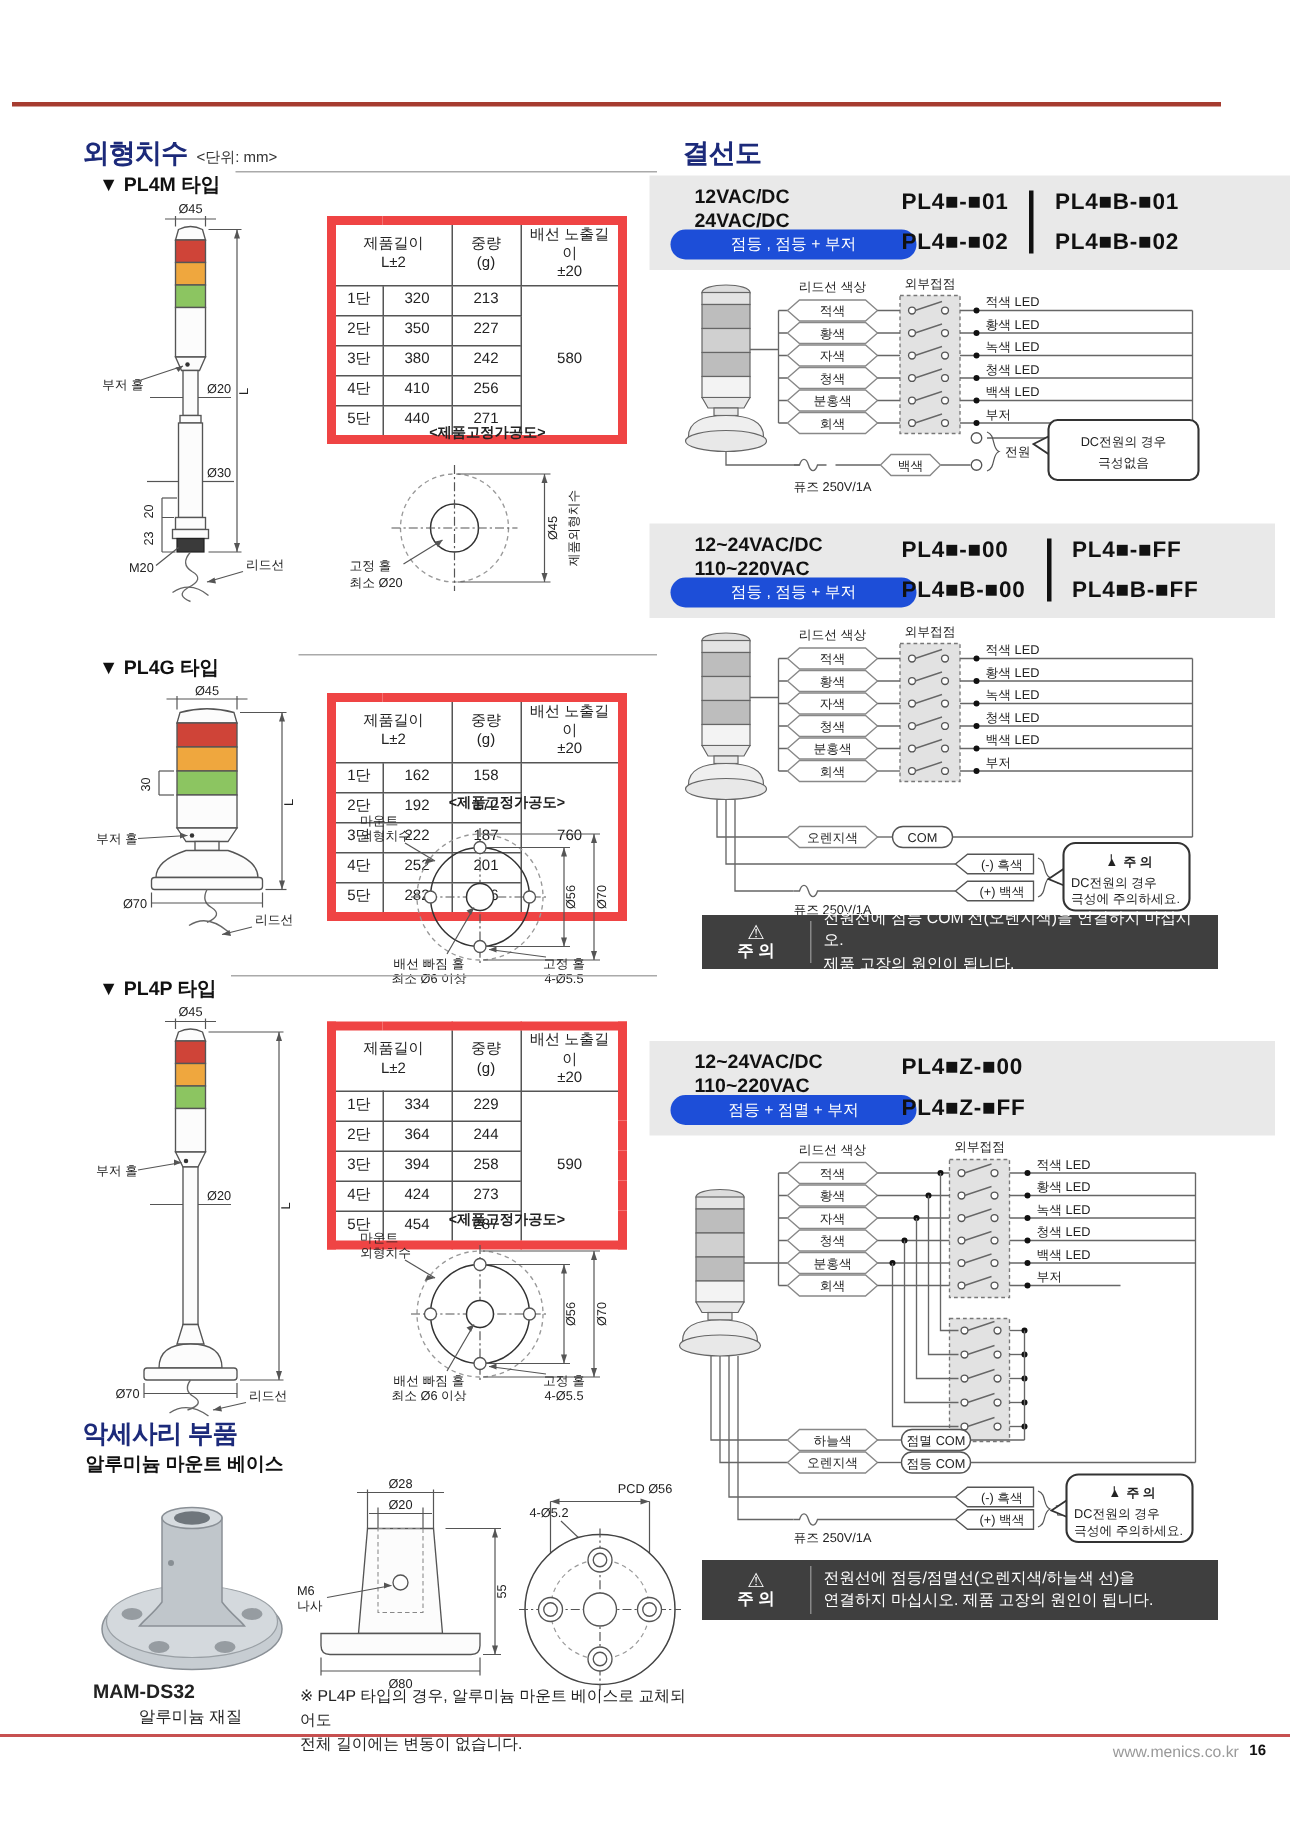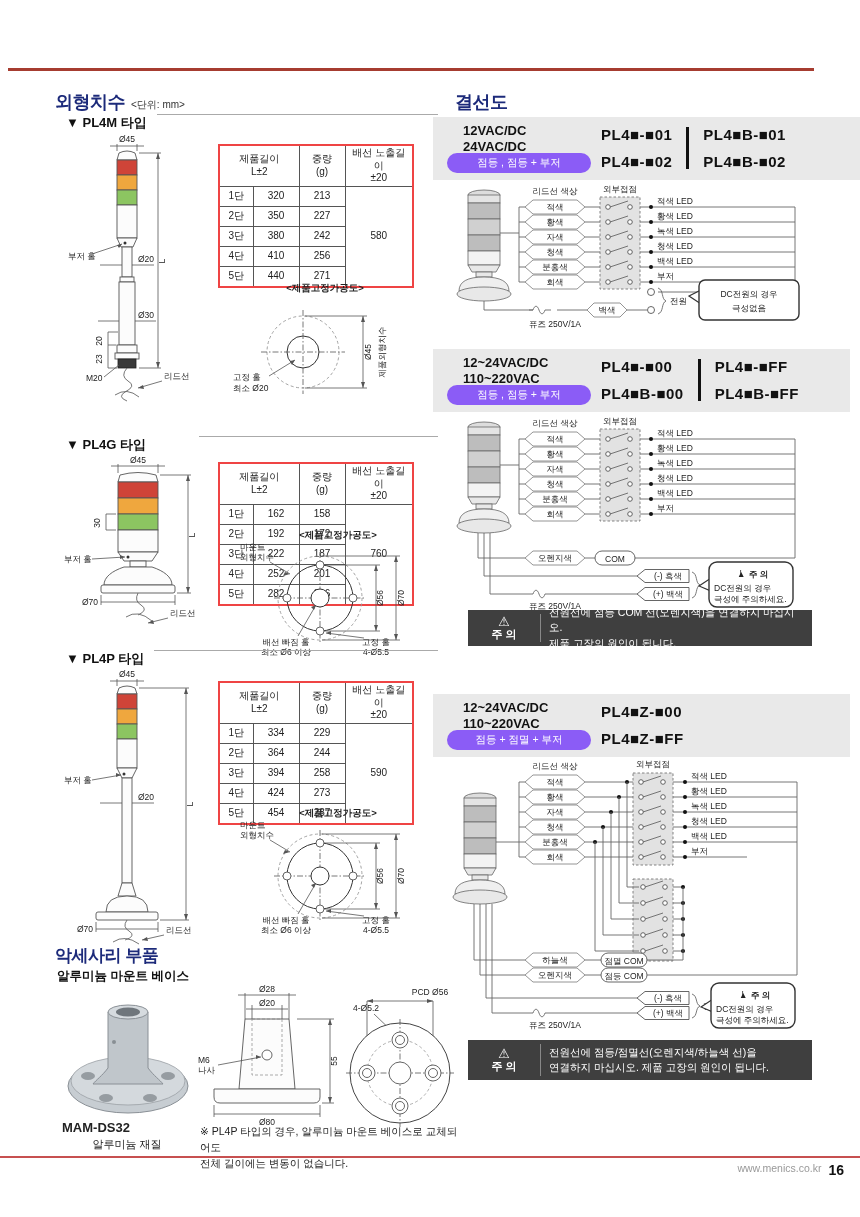--- a/index.html
+++ b/index.html
@@ -6,48 +6,48 @@
   .page{position:relative;width:860px;height:1217px;background:#fff;overflow:hidden;
         font-family:"Liberation Sans","DejaVu Sans",sans-serif;color:#222;}
   .abs{position:absolute;}
   .rule-top{left:8px;top:68px;width:806px;height:3px;background:#a63c30;}
   .rule-bottom{left:0;top:1156px;width:860px;height:2px;background:#c75050;}
   .h-navy{color:#1c2a7a;font-weight:bold;font-size:18px;letter-spacing:-0.5px;}
   .unit{font-size:10px;color:#333;font-weight:normal;margin-left:6px;}
   .sec{display:flex;align-items:flex-start;width:372px;}
   .sec-label{font-weight:bold;font-size:13px;color:#111;white-space:nowrap;}
   .sec-line{flex:1;height:1px;background:#aaa;margin-left:10px;}
-  .dim-table{border-collapse:collapse;background:#fff;border:2px solid #ef4444;}
+  .dim-table{border-collapse:collapse;background:#fff;border:6px solid #ef4444;}
   .dim-table th,.dim-table td{border:1px solid #555;font-size:10px;text-align:center;
       padding:1px 2px;font-weight:normal;line-height:1.25;height:17px;}
   .dim-table th{height:26px;}
   .panel{position:absolute;left:433px;width:417px;background:#e9e9e9;}
   .panel-voltage{position:absolute;left:30px;top:6px;font-weight:bold;font-size:13px;line-height:1.25;color:#111;}
-  .panel-pill{position:absolute;left:14px;bottom:7px;background:#8b5cf6;color:#fff;
-      border-radius:11px;font-size:10.5px;padding:3px 0;width:144px;text-align:center;}
+  .panel-pill{position:absolute;left:14px;bottom:7px;background:#1d4ed8;color:#fff;
+      border-radius:11px;font-size:10.5px;padding:3px 0;width:164px;text-align:center;}
   .panel-models{position:absolute;left:168px;top:9px;display:flex;align-items:center;}
   .mcol{display:flex;flex-direction:column;justify-content:space-between;height:44px;
       font-weight:bold;font-size:15px;color:#111;letter-spacing:0.5px;}
   .mbar{width:3px;height:42px;background:#111;margin:0 14px;}
   .warnbar{position:absolute;left:468px;width:344px;background:#3f3f3f;color:#fff;
       display:flex;align-items:stretch;}
   .warn-left{width:72px;display:flex;flex-direction:column;align-items:center;justify-content:center;
       font-weight:bold;font-size:11px;line-height:1.1;}
   .warn-tri{font-size:13px;line-height:1;}
   .warn-div{width:1px;background:#888;margin:4px 0;}
   .warn-text{flex:1;display:flex;flex-direction:column;justify-content:center;
       font-size:10.5px;line-height:1.45;padding:4px 8px;}
   .acc-title{font-size:17px;}
   .acc-sub{font-weight:bold;font-size:12.5px;color:#111;}
   .acc-model{font-weight:bold;font-size:13px;text-align:left;width:130px;}
   .acc-mat{font-size:11px;text-align:center;width:130px;}
   .acc-note{font-size:10.5px;line-height:1.5;color:#222;}
   .footer{right:16px;top:1162px;display:flex;align-items:flex-start;}
   .footer-url{font-size:10.5px;color:#999;}
-  .footer-page{font-size:14px;font-weight:bold;color:#111;margin-left:7px;}
+  .footer-page{font-size:10px;font-weight:bold;color:#111;margin-left:7px;}
   svg text{font-family:"Liberation Sans","DejaVu Sans",sans-serif;font-size:8.5px;fill:#222;}
   svg .dim{stroke:#555;stroke-width:0.8;fill:none;}
   svg .part{stroke:#555;stroke-width:0.9;fill:#fcfcfc;}
   svg .wire{stroke:#666;stroke-width:0.9;fill:none;}
   svg .hex{fill:#fff;stroke:#888;stroke-width:0.9;}
   svg .sw{fill:#fff;stroke:#555;stroke-width:0.9;}
   svg .bank{fill:#e2e2e2;stroke:#777;stroke-width:0.9;stroke-dasharray:2.5,2;}
   svg .dot{fill:#111;}
   svg .tl{font-size:8.5px;}
   svg .ttl{font-size:9.5px;font-weight:bold;}

